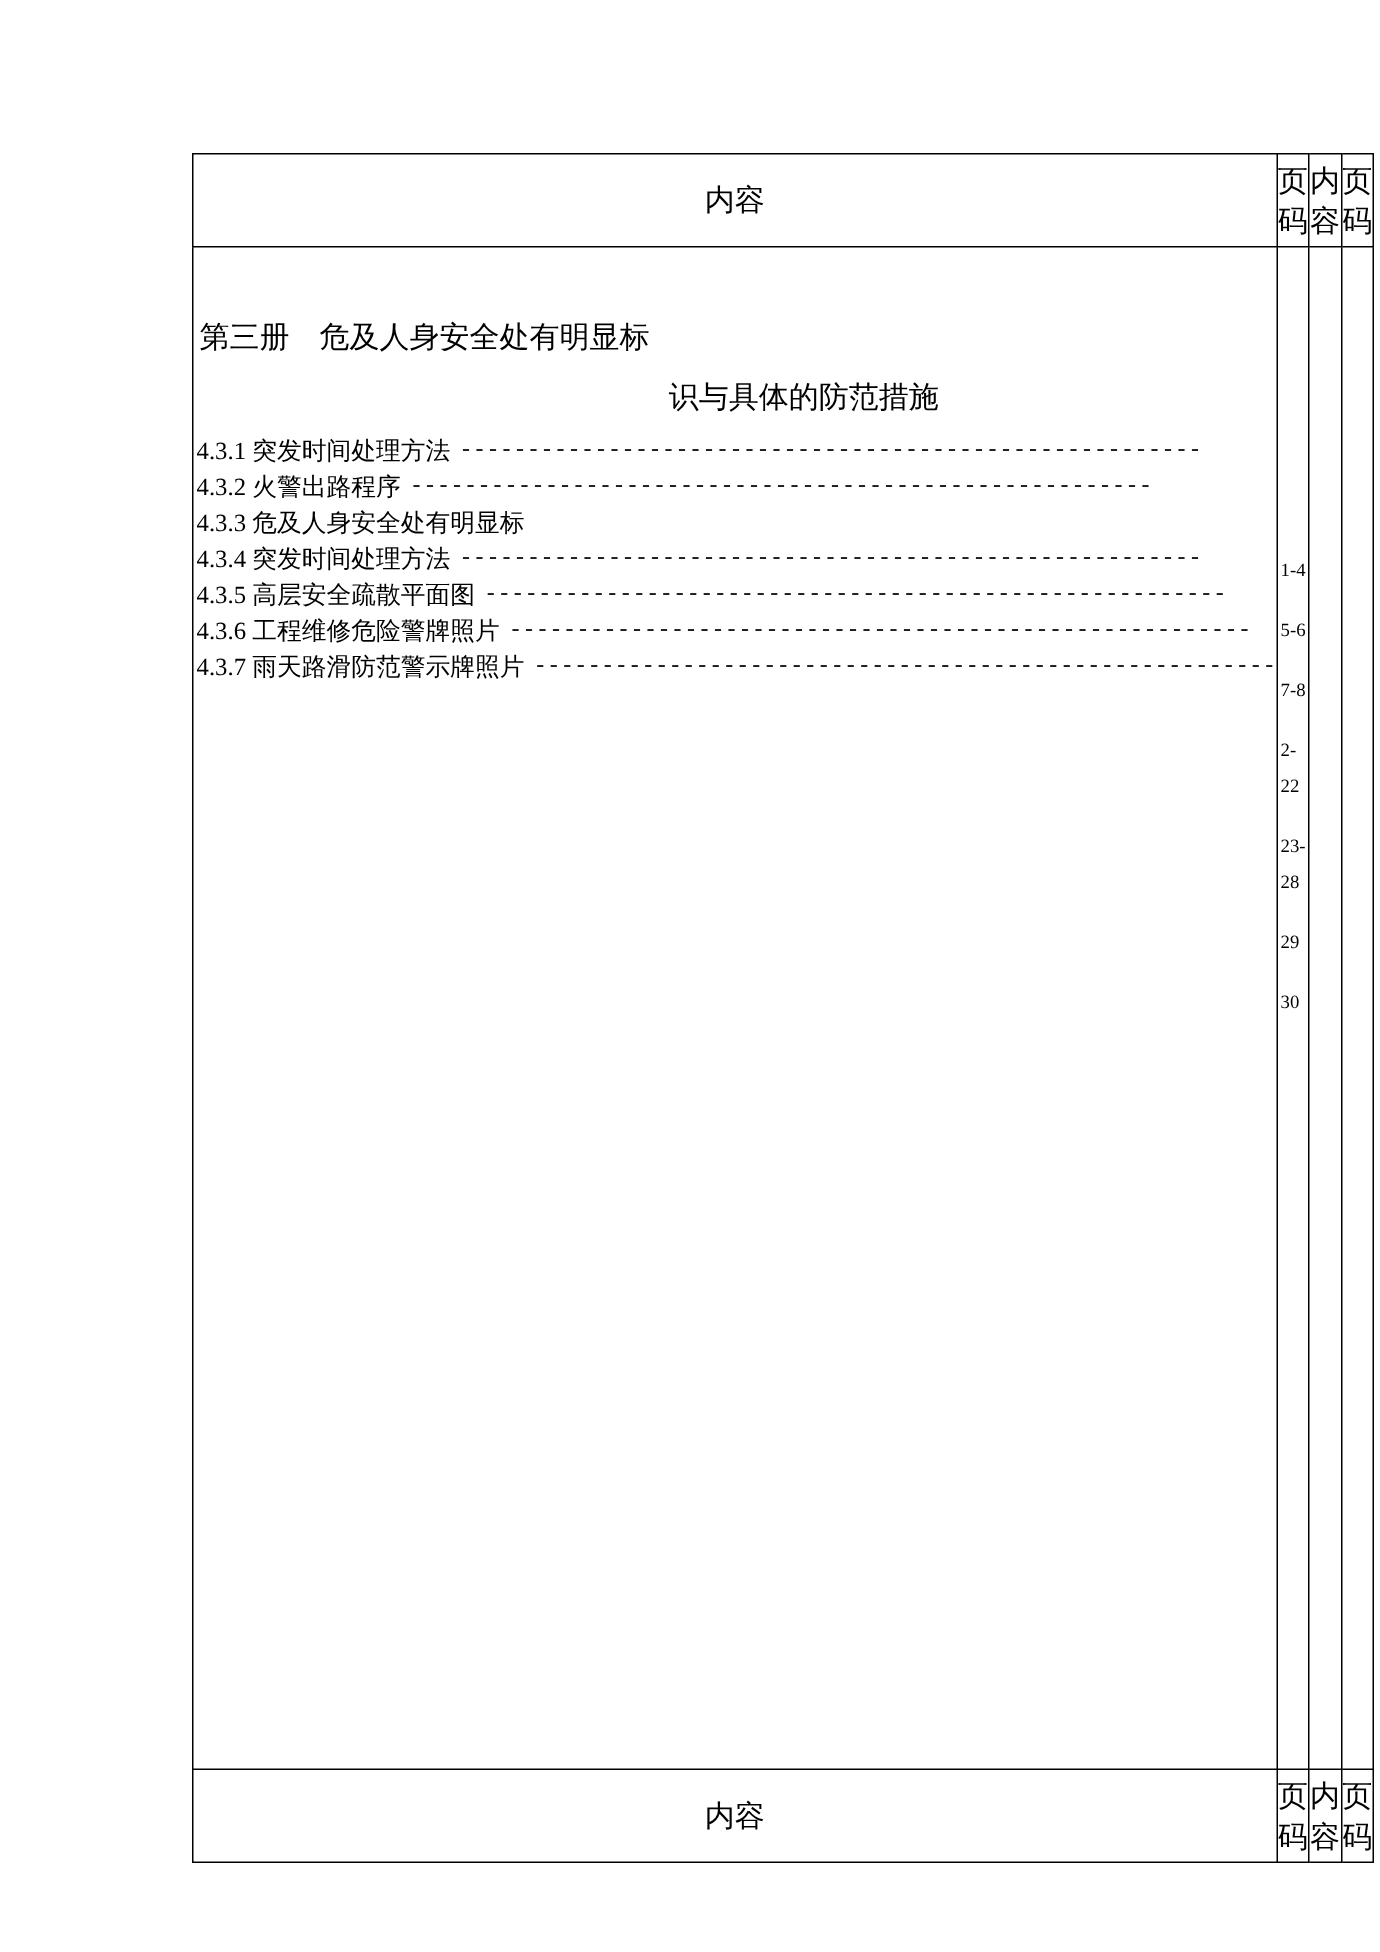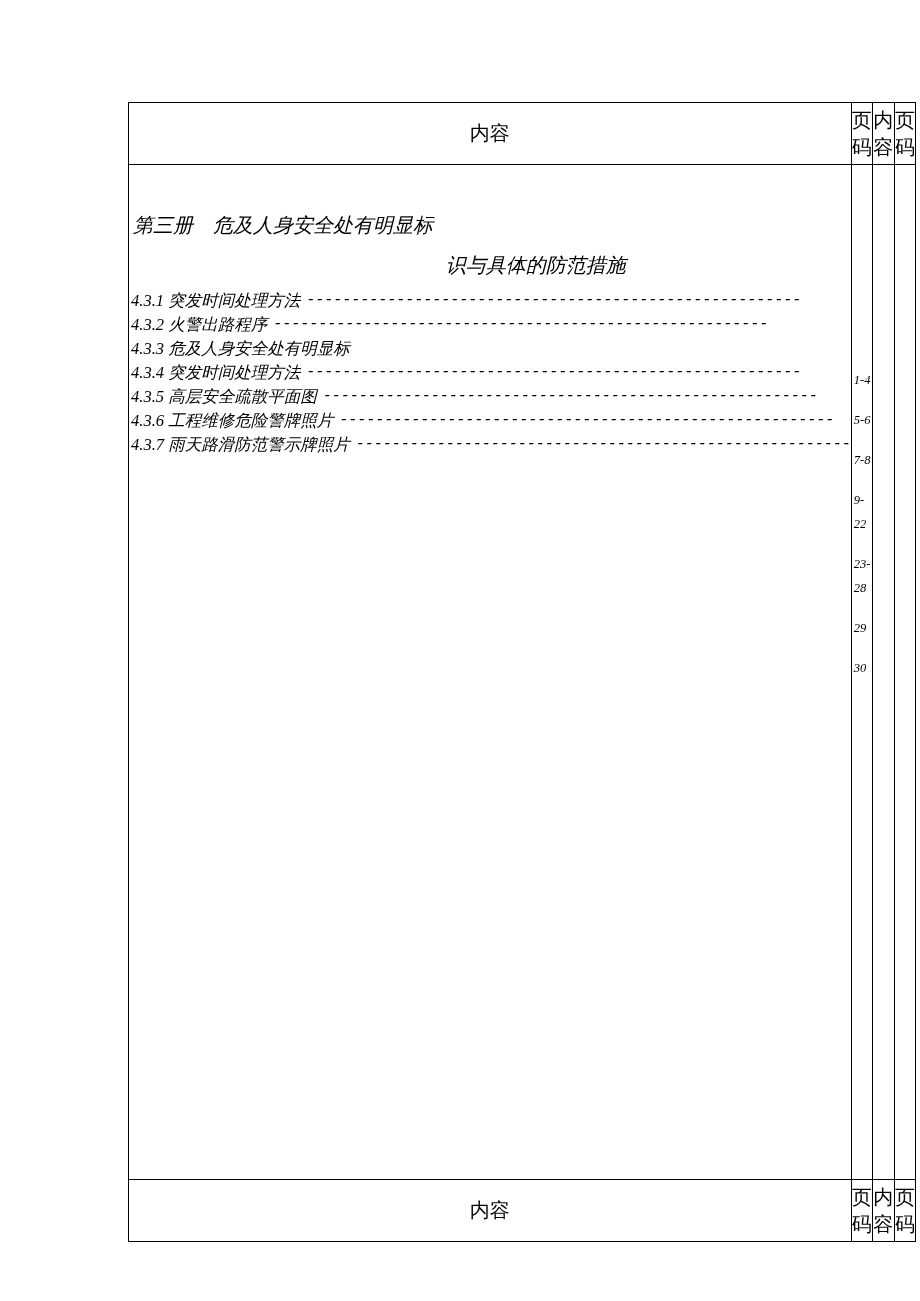--- a/index.html
+++ b/index.html
@@ -33,21 +33,20 @@
       height: 62px;
       vertical-align: middle;
     }
     .col-content-1 { width: 417px; }
     .col-page-1    { width: 70px;  }
     .col-content-2 { width: 231px; }
     .col-page-2    { width: 70px;  }
     .body-row td {
       vertical-align: top;
       height: 1015px;
-      font-style: italic;
     }
     .body-left {
       padding: 0;
       position: relative;
     }
     .vol-title-wrap {
       padding-top: 40px;
       padding-left: 4px;
       padding-right: 8px;
     }
@@ -147,21 +146,21 @@
         <div class="toc-row">
           <span class="toc-label"><span>4.3.7</span> <span>雨天路滑防范警示牌照片</span></span>
           <span class="toc-dash"></span>
         </div>
       </div>
     </td>
     <td class="body-page">
       <div class="pg-line">1-4</div>
       <div class="pg-line">5-6</div>
       <div class="pg-line">7-8</div>
-      <div class="pg-line">9-22</div>
+      <div class="pg-line">2-22</div>
       <div class="pg-line">23-28</div>
       <div class="pg-line">29</div>
       <div class="pg-line">30</div>
     </td>
     <td class="body-empty"></td>
     <td class="body-empty"></td>
   </tr>
 
   <tr class="ftr-row">
     <td>内容</td>

